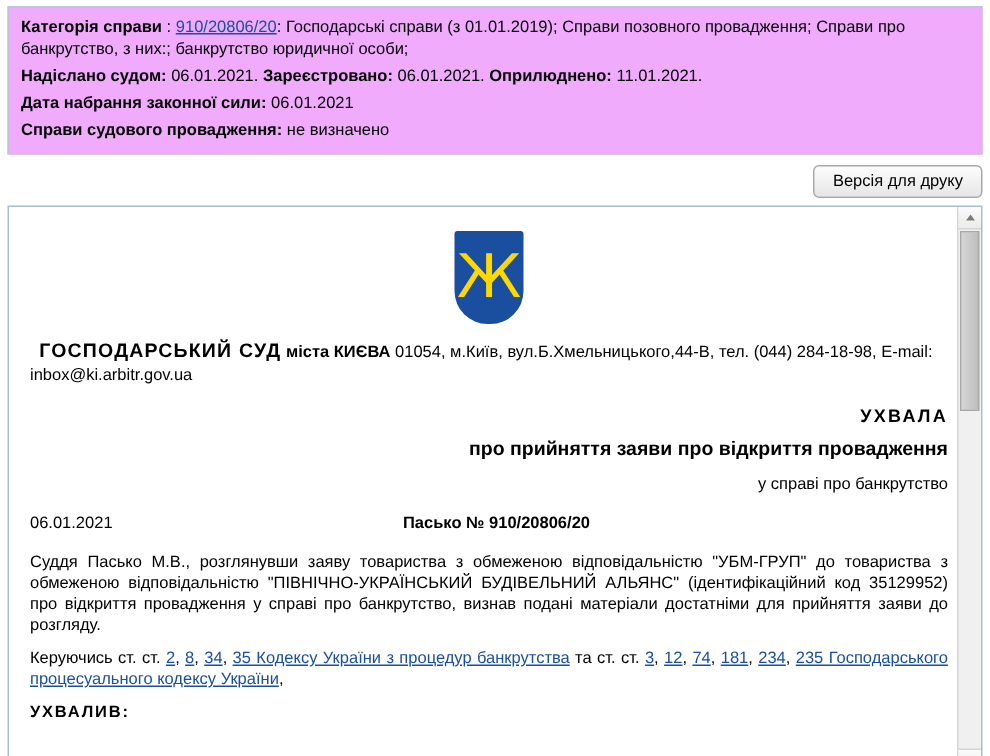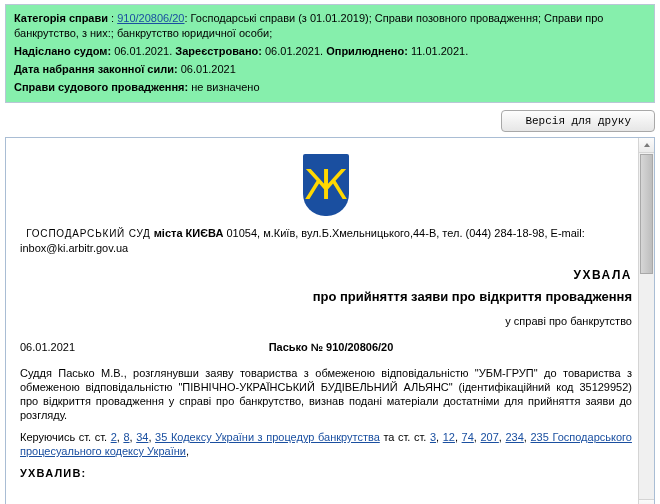--- a/index.html
+++ b/index.html
@@ -18,21 +18,21 @@
   .page {
     width: 660px;
     height: 504px;
     position: relative;
     box-sizing: border-box;
     padding: 0;
   }
   
   .meta {
     border: 1px solid #b9c6d6;
-    background: #86efac;
+    background: #f0abfc;
     margin: 4px 5px 0 5px;
     padding: 6px 8px 7px 8px;
     line-height: 15px;
     font-size: 11px;
     box-sizing: border-box;
   }
   .meta .row { margin-bottom: 3px; }
   .meta .row:last-child { margin-bottom: 0; }
   .meta b { font-weight: bold; }
   a.lnk {
@@ -40,27 +40,27 @@
     text-decoration: underline;
     cursor: pointer;
   }
   
   .btnbar {
     margin: 7px 5px 5px 5px;
     display: flex;
     justify-content: flex-end;
   }
   .print-btn {
-    font-family: Liberation Mono, monospace;
+    font-family: Liberation Sans, sans-serif;
     font-size: 11px;
     color: #000;
     background: linear-gradient(#fdfdfd, #e6e6e6);
     border: 1px solid #a8a8a8;
     border-radius: 4px;
-    padding: 4px 23px;
+    padding: 4px 12px;
     cursor: pointer;
   }
   
   .doc-wrap {
     margin: 0 5px 5px 5px;
     border: 1px solid #a9bdd4;
     background: #ffffff;
     height: 378px;
     position: relative;
     box-sizing: border-box;
@@ -130,23 +130,23 @@
     font-size: 40px;
     line-height: 40px;
     font-family: "DejaVu Sans", sans-serif;
   }
   
   .court-line {
     margin: 2px 0 12px 0;
     line-height: 15px;
   }
   .court-name {
-    font-weight: normal;
+    font-weight: bold;
     letter-spacing: 0.8px;
-    font-size: 10px;
+    font-size: 13px;
   }
   .center { text-align: right; }
   .bold { font-weight: bold; }
   .title-1 {
     font-weight: bold;
     letter-spacing: 1.5px;
     font-size: 12px;
     margin: 6px 0 8px 0;
   }
   .title-2 {
@@ -246,21 +246,21 @@
       <div class="para">
         <span>Керуючись ст. ст.</span>
         <a class="lnk" href="#">2</a>,
         <a class="lnk" href="#">8</a>,
         <a class="lnk" href="#">34</a>,
         <a class="lnk" href="#">35 Кодексу України з процедур банкрутства</a>
         <span>та ст. ст.</span>
         <a class="lnk" href="#">3</a>,
         <a class="lnk" href="#">12</a>,
         <a class="lnk" href="#">74</a>,
-        <a class="lnk" href="#">207</a>,
+        <a class="lnk" href="#">181</a>,
         <a class="lnk" href="#">234</a>,
         <a class="lnk" href="#">235 Господарського процесуального кодексу України</a><span>,</span>
       </div>
 
       <div class="uhvalyv">УХВАЛИВ:</div>
 
 
     </div>
 
     <div class="scrollbar">

